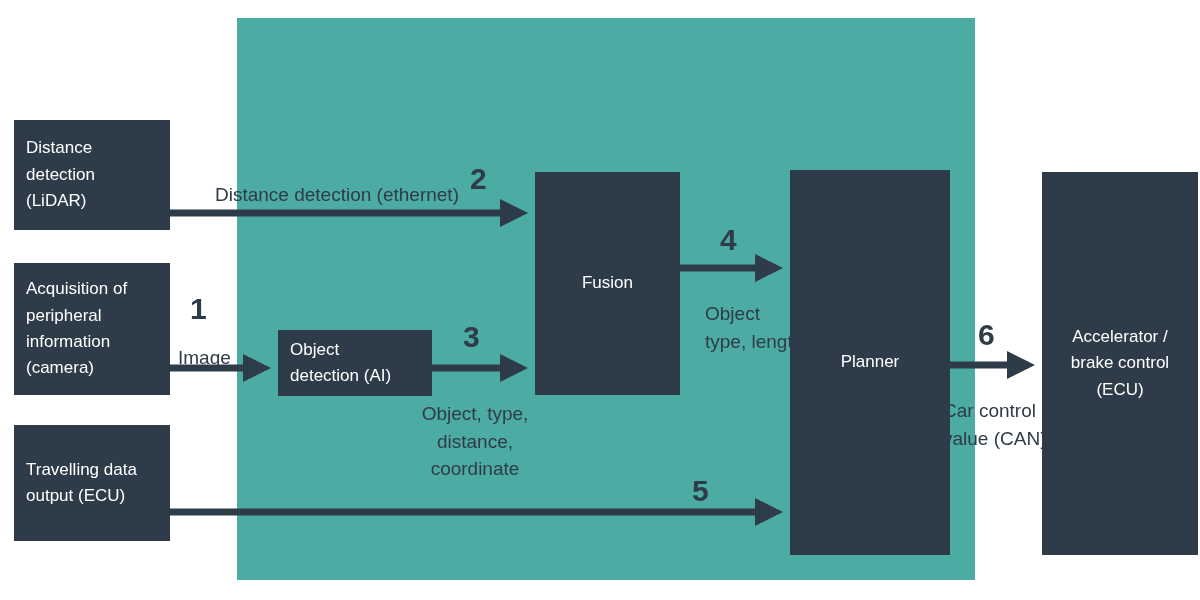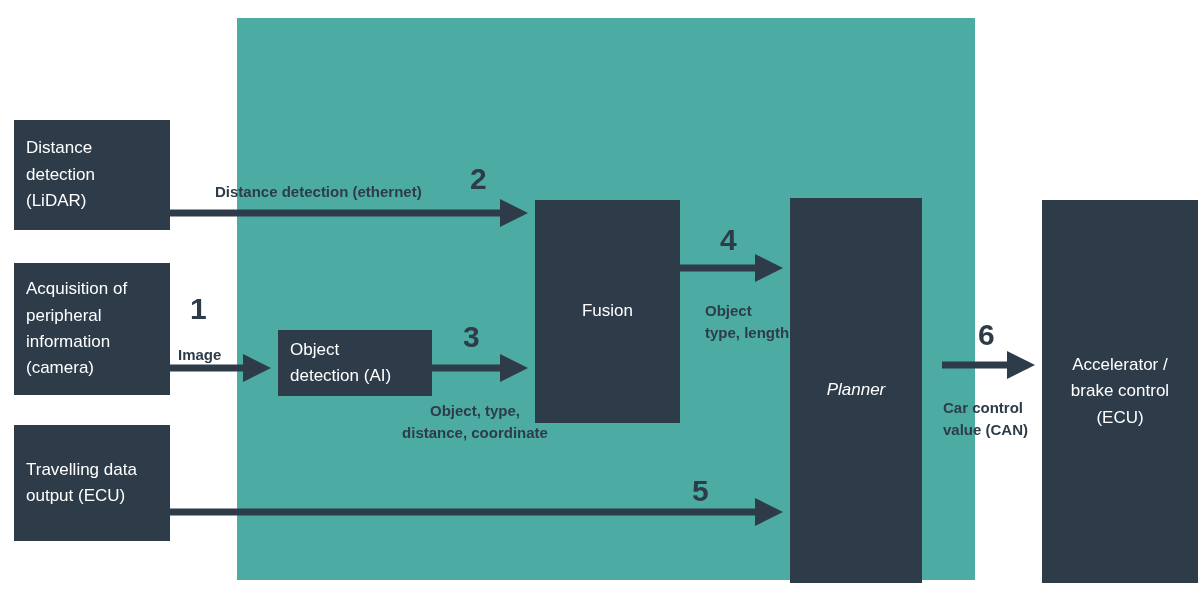--- a/index.html
+++ b/index.html
@@ -35,27 +35,27 @@
     color: #ffffff;
     font-size: 17px;
     line-height: 1.55;
     white-space: pre-line;
     display: flex;
     align-items: center;
     z-index: 2;
     box-sizing: border-box;
   }
   .node.left-align { justify-content: flex-start; text-align: left; padding-left: 12px; }
-  .node.center { justify-content: center; text-align: center; padding: 0 6px; margin-top: 28px; }
+  .node.center { justify-content: center; text-align: center; padding: 0 6px; }
   #node-lidar        { left: 14px;  top: 120px; width: 156px; height: 110px; }
   #node-camera       { left: 14px;  top: 263px; width: 156px; height: 132px; }
   #node-travel-data  { left: 14px;  top: 425px; width: 156px; height: 116px; }
   #node-object-det   { left: 278px; top: 330px; width: 154px; height: 66px;  }
   #node-fusion       { left: 535px; top: 172px; width: 145px; height: 223px; }
-  #node-planner      { left: 790px; top: 170px; width: 132px; height: 385px; font-style: italic; }
+  #node-planner      { left: 790px; top: 170px; width: 160px; height: 385px; }
   #node-accelerator  { left: 1042px;top: 172px; width: 156px; height: 383px; }
   
   #arrows {
     position: absolute;
     left: 0; top: 0;
     width: 1200px; height: 600px;
     z-index: 1;
   }
   #arrows line { stroke: var(--dark); stroke-width: 7; }
   #arrows marker path { fill: var(--dark); }
@@ -69,22 +69,22 @@
   }
   #num-1 { left: 190px; top: 292px; }
   #num-2 { left: 470px; top: 162px; }
   #num-3 { left: 463px; top: 320px; }
   #num-4 { left: 720px; top: 223px; }
   #num-5 { left: 692px; top: 474px; }
   #num-6 { left: 978px; top: 318px; }
   
   .flow-label {
     position: absolute;
-    font-size: 15px;
-    font-weight: 700;
+    font-size: 19px;
+    font-weight: 400;
     color: var(--dark);
     white-space: pre-line;
     line-height: 1.45;
     z-index: 3;
   }
   #label-1 { left: 178px; top: 344px; }
   #label-2 { left: 215px; top: 181px; }
   #label-3 { left: 390px; top: 400px; width: 170px; text-align: center; }
   #label-4 { left: 705px; top: 300px; }
   #label-5 { left: 285px; top: 490px; }

